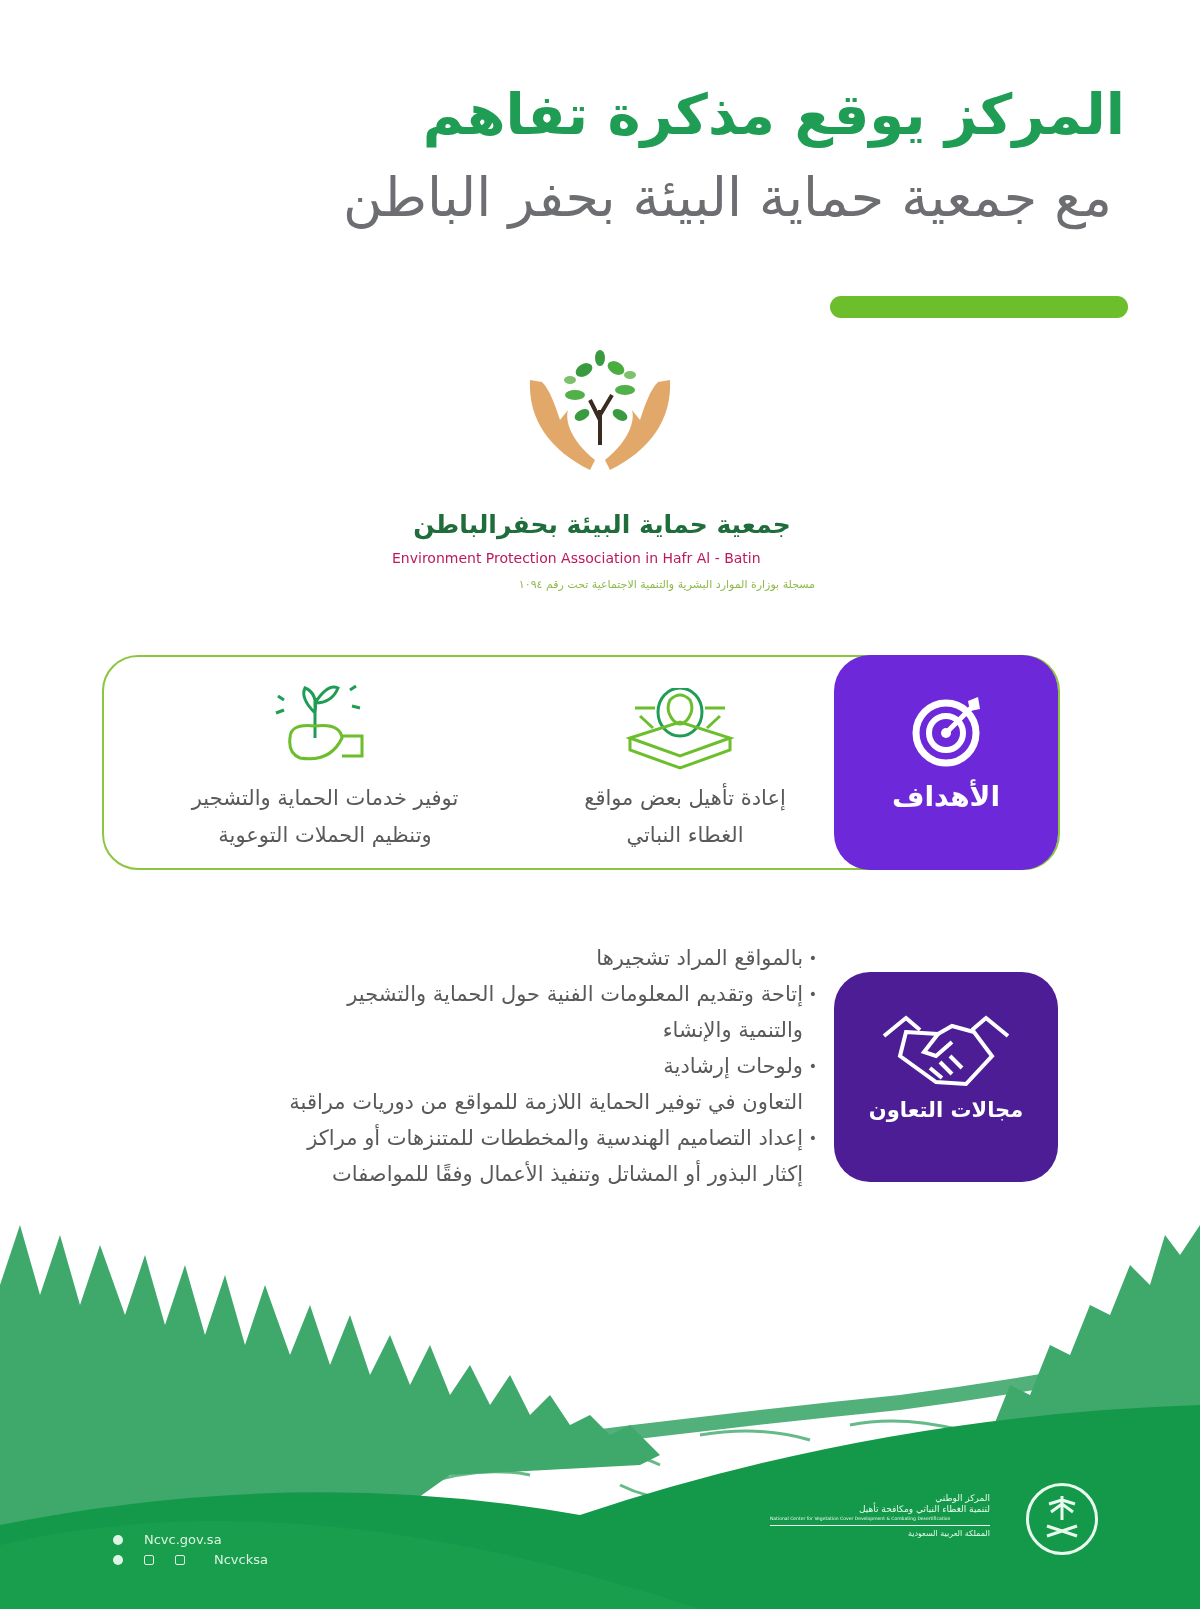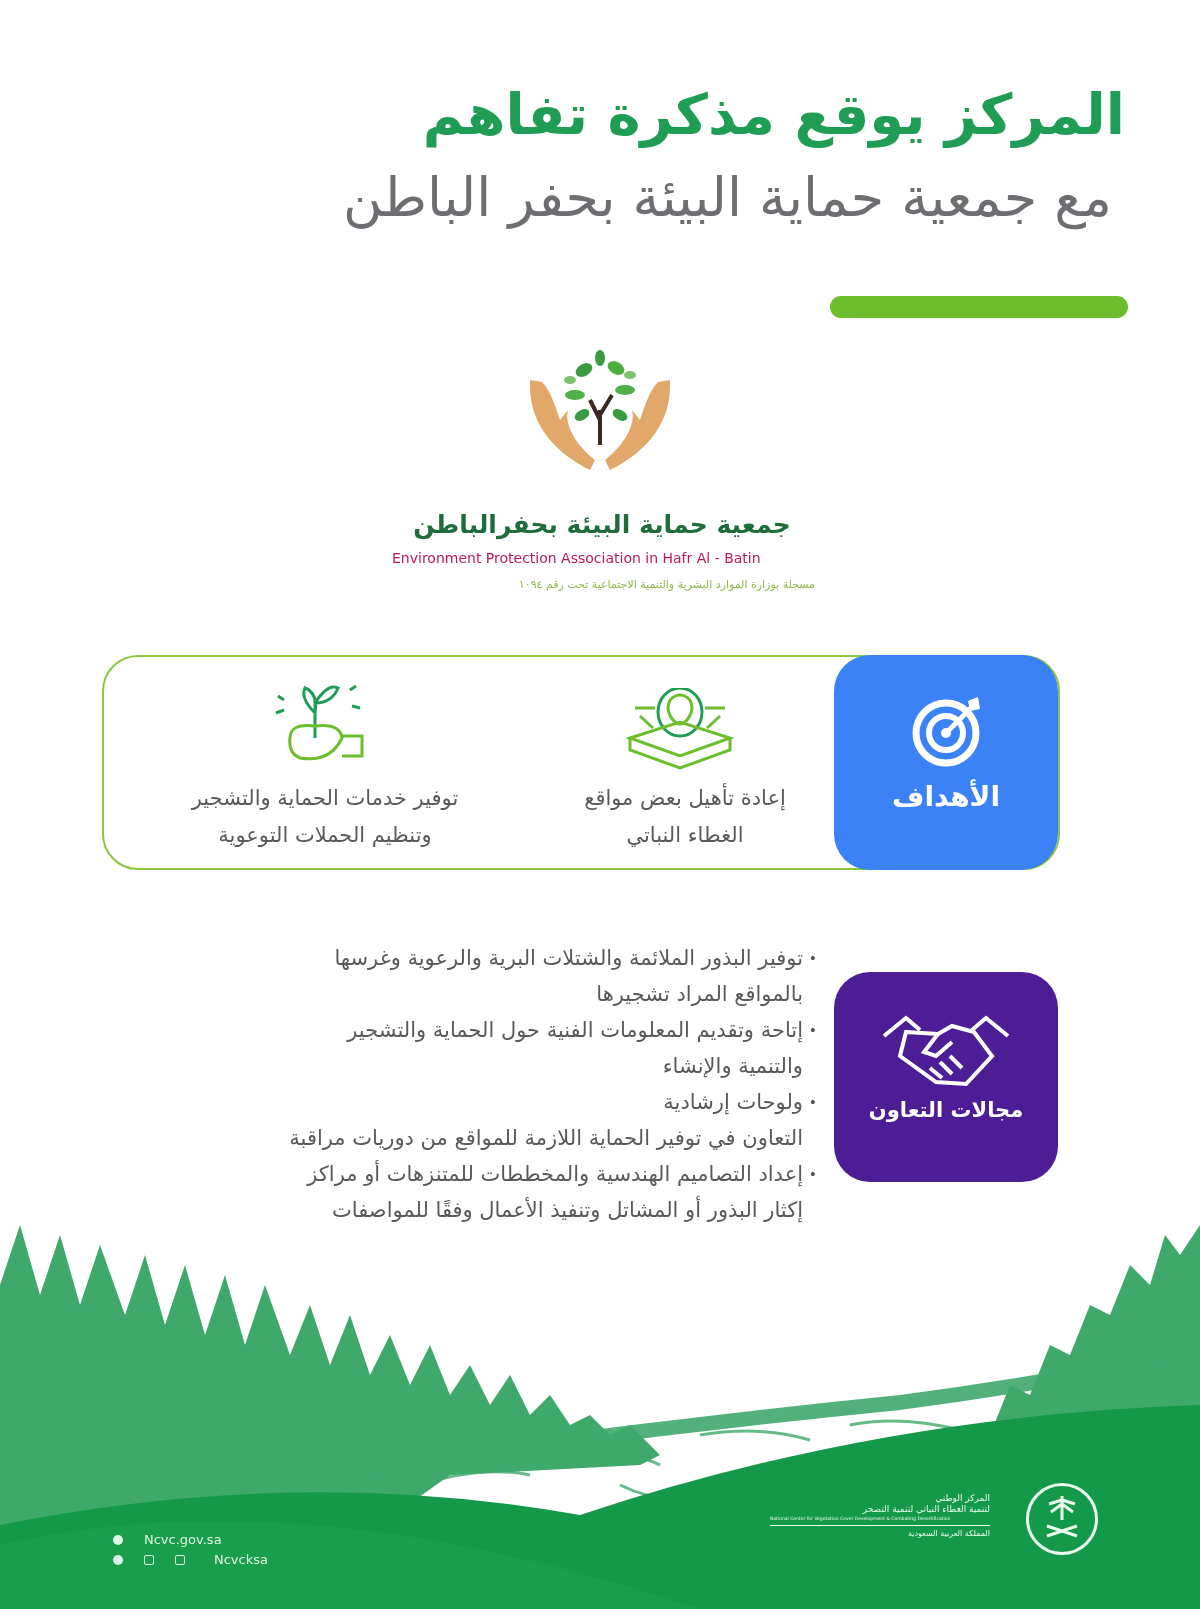--- a/index.html
+++ b/index.html
@@ -10,21 +10,21 @@
   .title-2 { position: absolute; right: 88px; top: 166px; font-size: 54px; color: #6d6e71; white-space: nowrap; }
   .title-bar { position: absolute; left: 830px; top: 296px; width: 298px; height: 22px; border-radius: 11px; background: #6dbe2d; }
 
   .logo { position: absolute; left: 520px; top: 340px; width: 160px; height: 150px; }
   .assoc-ar { position: absolute; left: 0; width: 100%; top: 510px; text-align: center; direction: rtl; font-size: 25px; font-weight: bold; color: #1f6d3a; padding-right: 10px; }
   .assoc-ar span { position: relative; left: 7px; }
   .assoc-en { position: absolute; left: 392px; top: 550px; font-size: 14px; color: #be185d; direction: ltr; white-space: nowrap; }
   .assoc-reg { position: absolute; left: 392px; top: 578px; width: 423px; font-size: 11px; color: #8fb94a; text-align: right; white-space: nowrap; }
 
   .goals { position: absolute; left: 102px; top: 655px; width: 958px; height: 215px; border: 2px solid #8cc63f; border-radius: 36px; }
-  .goals-tile { position: absolute; left: 834px; top: 655px; width: 224px; height: 215px; border-radius: 36px; background: #3b82f6; }
+  .goals-tile { position: absolute; left: 834px; top: 655px; width: 224px; height: 215px; border-radius: 36px; background: #6d28d9; }
   .goals-tile .lbl { position: absolute; width: 100%; top: 125px; text-align: center; color: #fff; font-size: 28px; font-weight: bold; }
   .goals-tile svg { position: absolute; left: 78px; top: 40px; }
 
   .goal-item { position: absolute; text-align: center; color: #58595b; font-size: 21px; line-height: 37px; }
   .goal-1 { left: 545px; top: 780px; width: 280px; }
   .goal-2 { left: 140px; top: 780px; width: 370px; }
   .goal-icon-1 { position: absolute; left: 625px; top: 688px; }
   .goal-icon-2 { position: absolute; left: 270px; top: 668px; }
 
   .coop-tile { position: absolute; left: 834px; top: 972px; width: 224px; height: 210px; border-radius: 36px; background: #4c1d95; }
@@ -115,21 +115,20 @@
   <svg width="132" height="80" viewBox="0 0 132 80">
     <path d="M4 24 L26 6 L40 18 M128 24 L106 6 L92 18" fill="none" stroke="#fff" stroke-width="4"></path>
     <path d="M26 20 L58 22 L72 14 L94 20 L112 44 L86 72 L56 70 L20 44 Z" fill="none" stroke="#fff" stroke-width="4"></path>
     <path d="M58 22 L44 40 L56 44 L72 30 M50 56 L62 66 M60 50 L72 62 M70 44 L82 56" fill="none" stroke="#fff" stroke-width="4"></path>
   </svg>
   <div class="lbl">مجالات التعاون</div>
 </div>
 
 <ul class="coop-list">
   <li>
-      <div>توفير البذور الملائمة والشتلات البرية والرعوية وغرسها</div>
       <div>بالمواقع المراد تشجيرها</div>
     </li>
   <li>
       <div>إتاحة وتقديم المعلومات الفنية حول الحماية والتشجير</div>
       <div>والتنمية والإنشاء</div>
     </li>
   <li>
       <div>ولوحات إرشادية</div>
       <div>التعاون في توفير الحماية اللازمة للمواقع من دوريات مراقبة</div>
     </li>
@@ -159,21 +158,21 @@
 </div>
 <div class="foot-social">
   <span class="ico-dot"></span>
   <span class="ico-sq"></span>
   <span class="ico-sq"></span>
   <span class="handle">Ncvcksa</span>
 </div>
 
 <div class="ncvc">
   <div class="l1">المركز الوطني</div>
-  <div class="l2">لتنمية الغطاء النباتي لتنمية التصحر</div>
+  <div class="l2">لتنمية الغطاء النباتي ومكافحة تأهيل</div>
   <div class="l3">National Center for Vegetation Cover Development &amp; Combating Desertification</div>
   <div class="rule"></div>
   <div class="l4">المملكة العربية السعودية</div>
 </div>
 <div class="emblem">
   <svg width="66" height="66" viewBox="0 0 66 66">
     <path d="M33 10 L33 34 M33 14 L20 18 M33 14 L46 18 M33 18 L22 26 M33 18 L44 26" stroke="#eafaee" stroke-width="3" fill="none"></path>
     <path d="M18 50 L48 40 M18 40 L48 50" stroke="#eafaee" stroke-width="3"></path>
   </svg>
 </div>

